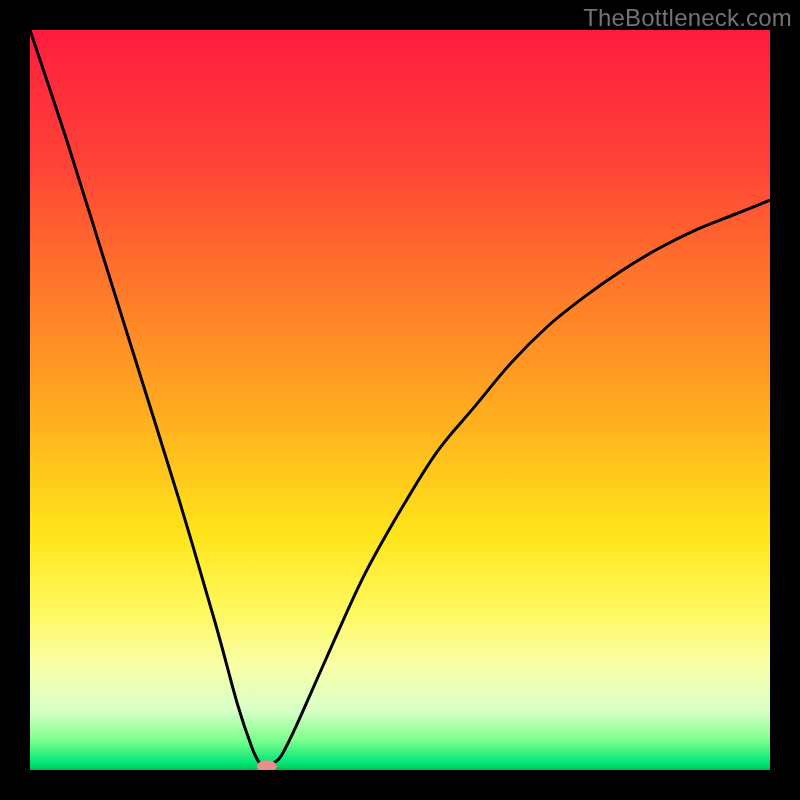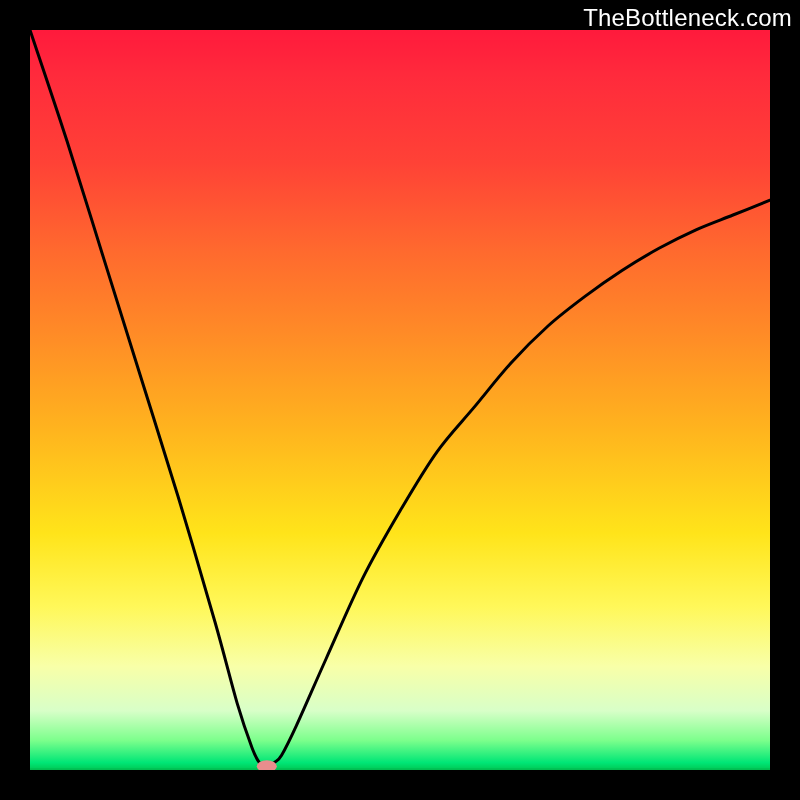--- a/index.html
+++ b/index.html
@@ -36,21 +36,21 @@
       #d8ffc8 92%,
       #7cff8c 96%,
       #00e676 99%,
       #00c853 100%
     );
   }
   .watermark {
     position: absolute;
     top: 4px;
     right: 8px;
-    color: #ffffff;
+    color: #737373;
     font-size: 24px;
     font-weight: 500;
     letter-spacing: 0.2px;
     user-select: none;
     z-index: 5;
   }
   svg.curve {
     position: absolute;
     left: 0;
     top: 0;

